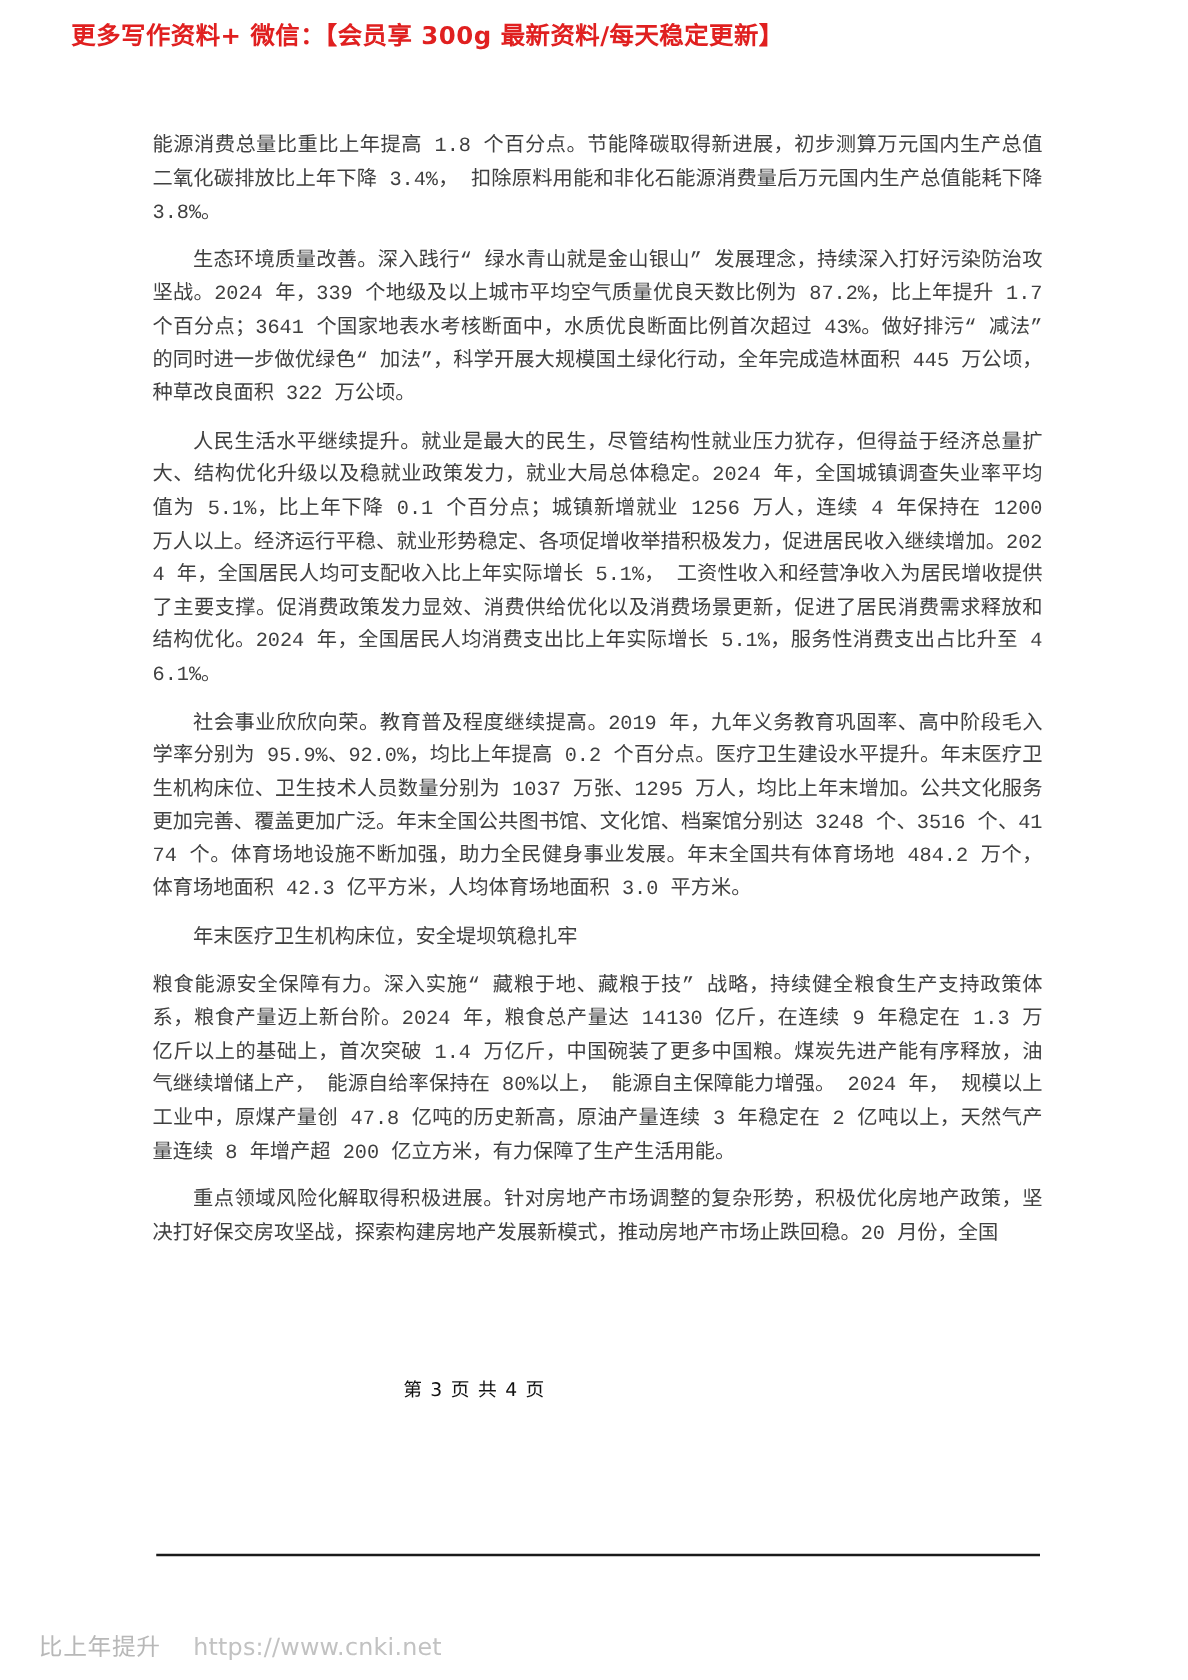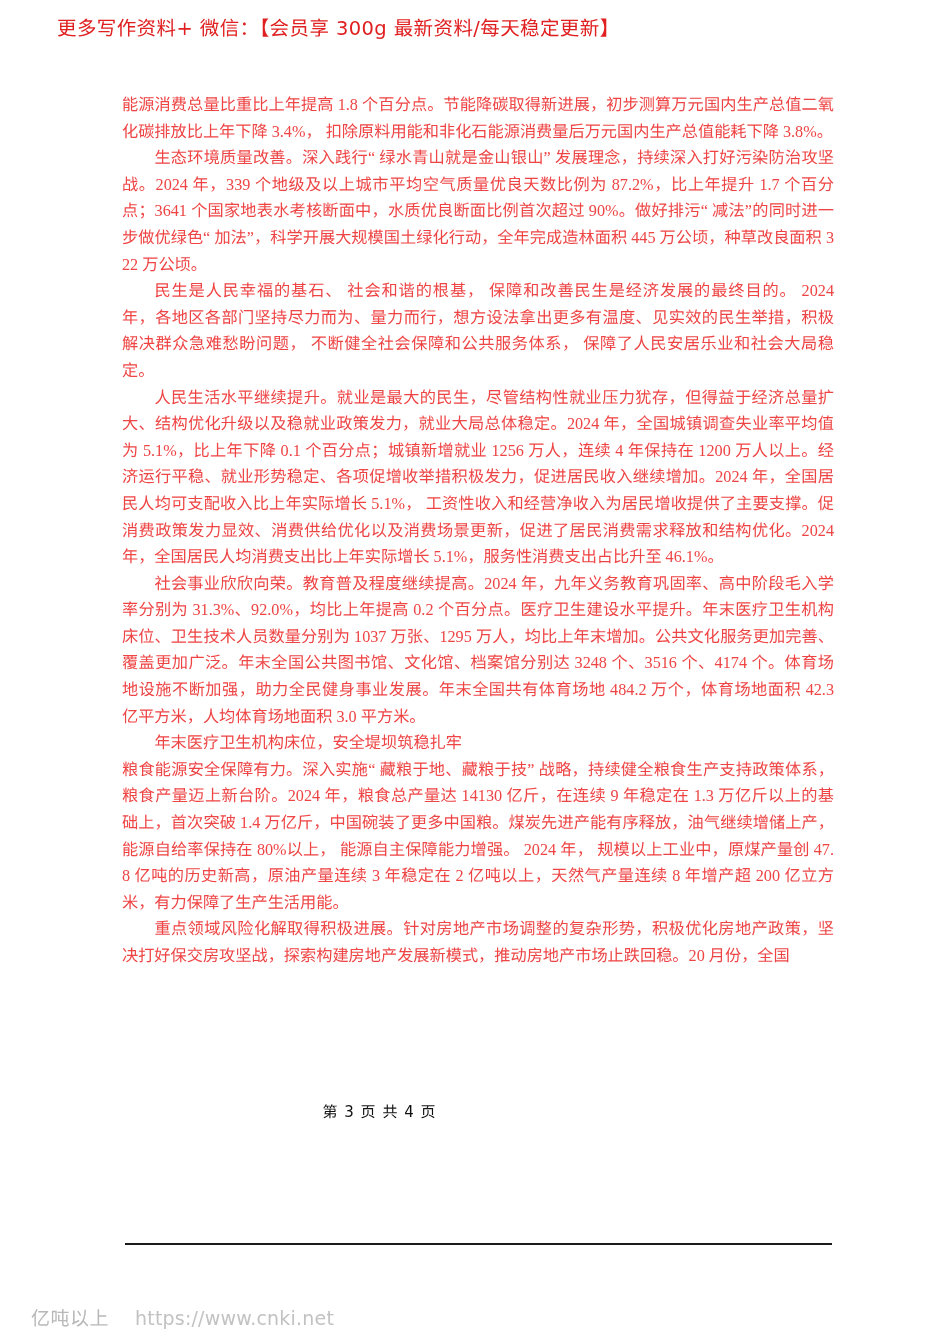--- a/index.html
+++ b/index.html
@@ -21,42 +21,42 @@
   }
 
   
   .promo-header {
     position: absolute;
     left: 57px;
     top: 16px;
     width: 800px;
     color: #e02020;
     font-family: "DejaVu Sans", "Liberation Sans", sans-serif;
-    font-weight: normal;
+    font-weight: bold;
     font-size: 19.5px;
     letter-spacing: 0.4px;
     white-space: nowrap;
     line-height: 26px;
   }
 
   
   .body-area {
     position: absolute;
     left: 122px;
     top: 92px;
     width: 712px;
   }
   .para {
-    font-family: Liberation Serif, serif;
+    font-family: Liberation Mono, monospace;
     font-size: 16.2px;
     line-height: 26.6px;
-    color: #ef4444;
+    color: #404040;
     text-align: justify;
     text-justify: inter-character;
-    margin: 0 0 0 0;
+    margin: 12px 0 0 0;
     letter-spacing: 0px;
     word-break: break-all;
   }
   .para.indent {
     text-indent: 2em;
   }
   .para.noindent {
     text-indent: 0;
   }
 
@@ -109,31 +109,30 @@
 </style>
 </head>
 <body>
 
 <div class="page">
 
   <div class="promo-header">更多写作资料+ 微信：【会员享 300g 最新资料/每天稳定更新】</div>
 
   <div class="body-area">
     <p class="para noindent">能源消费总量比重比上年提高 1.8 个百分点。节能降碳取得新进展，初步测算万元国内生产总值二氧化碳排放比上年下降 3.4%， 扣除原料用能和非化石能源消费量后万元国内生产总值能耗下降 3.8%。</p>
-    <p class="para indent">生态环境质量改善。深入践行“ 绿水青山就是金山银山” 发展理念，持续深入打好污染防治攻坚战。2024 年，339 个地级及以上城市平均空气质量优良天数比例为 87.2%，比上年提升 1.7 个百分点；3641 个国家地表水考核断面中，水质优良断面比例首次超过 90%。做好排污“ 减法”的同时进一步做优绿色“ 加法”，科学开展大规模国土绿化行动，全年完成造林面积 445 万公顷，种草改良面积 322 万公顷。</p>
-    <p class="para indent">民生是人民幸福的基石、 社会和谐的根基， 保障和改善民生是经济发展的最终目的。 2024 年，各地区各部门坚持尽力而为、量力而行，想方设法拿出更多有温度、见实效的民生举措，积极解决群众急难愁盼问题， 不断健全社会保障和公共服务体系， 保障了人民安居乐业和社会大局稳定。</p>
+    <p class="para indent">生态环境质量改善。深入践行“ 绿水青山就是金山银山” 发展理念，持续深入打好污染防治攻坚战。2024 年，339 个地级及以上城市平均空气质量优良天数比例为 87.2%，比上年提升 1.7 个百分点；3641 个国家地表水考核断面中，水质优良断面比例首次超过 43%。做好排污“ 减法”的同时进一步做优绿色“ 加法”，科学开展大规模国土绿化行动，全年完成造林面积 445 万公顷，种草改良面积 322 万公顷。</p>
     <p class="para indent">人民生活水平继续提升。就业是最大的民生，尽管结构性就业压力犹存，但得益于经济总量扩大、结构优化升级以及稳就业政策发力，就业大局总体稳定。2024 年，全国城镇调查失业率平均值为 5.1%，比上年下降 0.1 个百分点；城镇新增就业 1256 万人，连续 4 年保持在 1200 万人以上。经济运行平稳、就业形势稳定、各项促增收举措积极发力，促进居民收入继续增加。2024 年，全国居民人均可支配收入比上年实际增长 5.1%， 工资性收入和经营净收入为居民增收提供了主要支撑。促消费政策发力显效、消费供给优化以及消费场景更新，促进了居民消费需求释放和结构优化。2024 年，全国居民人均消费支出比上年实际增长 5.1%，服务性消费支出占比升至 46.1%。</p>
-    <p class="para indent">社会事业欣欣向荣。教育普及程度继续提高。2024 年，九年义务教育巩固率、高中阶段毛入学率分别为 31.3%、92.0%，均比上年提高 0.2 个百分点。医疗卫生建设水平提升。年末医疗卫生机构床位、卫生技术人员数量分别为 1037 万张、1295 万人，均比上年末增加。公共文化服务更加完善、覆盖更加广泛。年末全国公共图书馆、文化馆、档案馆分别达 3248 个、3516 个、4174 个。体育场地设施不断加强，助力全民健身事业发展。年末全国共有体育场地 484.2 万个，体育场地面积 42.3 亿平方米，人均体育场地面积 3.0 平方米。</p>
+    <p class="para indent">社会事业欣欣向荣。教育普及程度继续提高。2019 年，九年义务教育巩固率、高中阶段毛入学率分别为 95.9%、92.0%，均比上年提高 0.2 个百分点。医疗卫生建设水平提升。年末医疗卫生机构床位、卫生技术人员数量分别为 1037 万张、1295 万人，均比上年末增加。公共文化服务更加完善、覆盖更加广泛。年末全国公共图书馆、文化馆、档案馆分别达 3248 个、3516 个、4174 个。体育场地设施不断加强，助力全民健身事业发展。年末全国共有体育场地 484.2 万个，体育场地面积 42.3 亿平方米，人均体育场地面积 3.0 平方米。</p>
     <p class="para indent">年末医疗卫生机构床位，安全堤坝筑稳扎牢</p>
     <p class="para noindent">粮食能源安全保障有力。深入实施“ 藏粮于地、藏粮于技” 战略，持续健全粮食生产支持政策体系，粮食产量迈上新台阶。2024 年，粮食总产量达 14130 亿斤，在连续 9 年稳定在 1.3 万亿斤以上的基础上，首次突破 1.4 万亿斤，中国碗装了更多中国粮。煤炭先进产能有序释放，油气继续增储上产， 能源自给率保持在 80%以上， 能源自主保障能力增强。 2024 年， 规模以上工业中，原煤产量创 47.8 亿吨的历史新高，原油产量连续 3 年稳定在 2 亿吨以上，天然气产量连续 8 年增产超 200 亿立方米，有力保障了生产生活用能。</p>
     <p class="para indent">重点领域风险化解取得积极进展。针对房地产市场调整的复杂形势，积极优化房地产政策，坚决打好保交房攻坚战，探索构建房地产发展新模式，推动房地产市场止跌回稳。20 月份，全国</p>
   </div>
 
   <div class="page-number">第 3 页 共 4 页</div>
 
   <div class="footer-rule"></div>
 
   <div class="watermark">
-    <span class="wm-brand">亿吨以上</span>
+    <span class="wm-brand">比上年提升</span>
     <span class="wm-url">https://www.cnki.net</span>
   </div>
 
 </div>
 
 </body></html>

